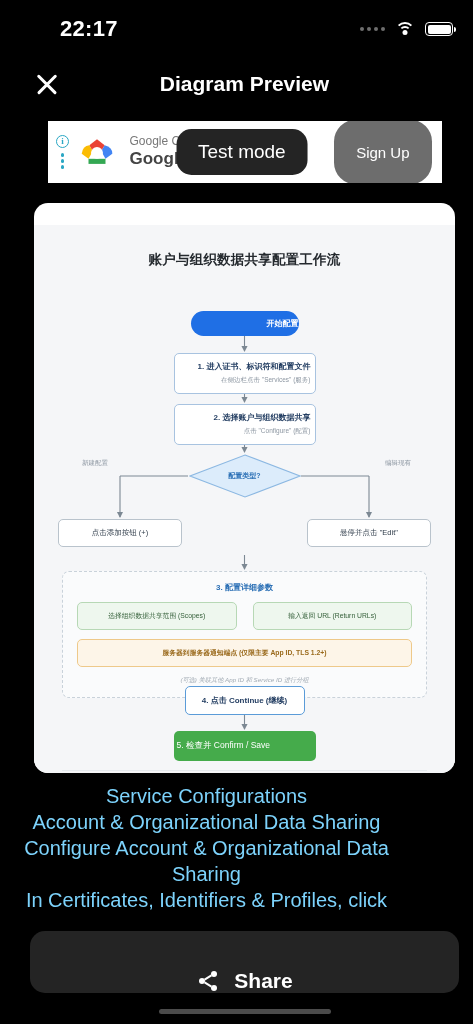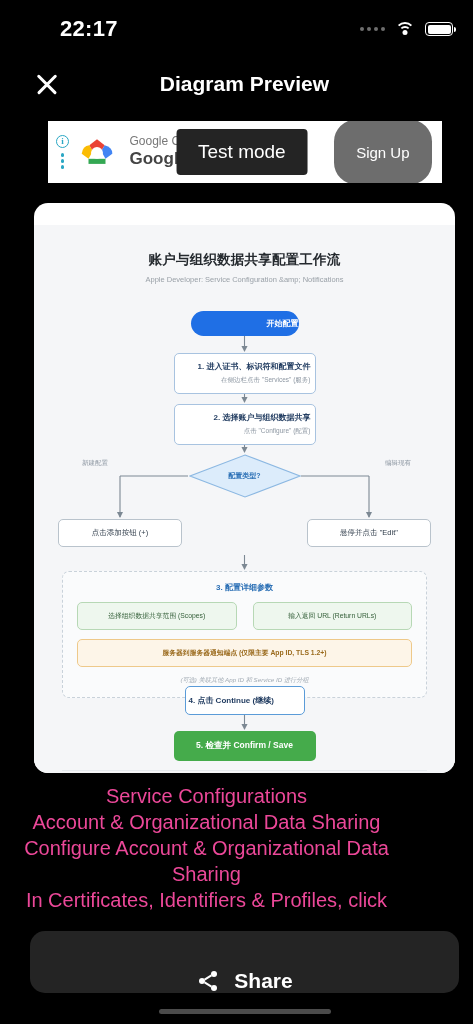--- a/index.html
+++ b/index.html
@@ -61,21 +61,21 @@
   .ad-info { width: 13px; height: 13px; border: 1.3px solid #2aa7c4; border-radius: 50%; color: #2aa7c4;
              font-size: 9px; line-height: 11px; text-align: center; font-weight: 700; font-family: "Liberation Serif", serif; }
   .ad-dots { display: flex; flex-direction: column; gap: 2.5px; }
   .ad-dots i { width: 3.4px; height: 3.4px; border-radius: 50%; background: #2aa7c4; display: block; }
   .gcloud-logo { width: 42px; height: 34px; margin-left: 2px; flex: none; }
   .ad-text { margin-left: 12px; line-height: 1.15; }
   .ad-line1 { font-size: 12px; color: #777; }
   .ad-line2 { font-size: 17px; color: #444; font-weight: 700; }
   .ad-testmode {
     position: absolute; left: 50%; top: 50%; transform: translate(-52%, -50%);
-    background: #242424; color: #fff; font-size: 19px; padding: 12px 22px; border-radius: 4px;
+    background: #242424; color: #fff; font-size: 19px; padding: 12px 22px; border-radius: 15px;
     white-space: nowrap;
   }
   .ad-signup {
     position: absolute; right: 10px; top: 50%; transform: translateY(-50%);
     background: #6d6d6d; color: #fff; font-size: 15px; padding: 24px 22px; border-radius: 22px;
   }
 
   
   .card {
     position: absolute; top: 203px; left: 26px; width: 421px; height: 570px;
@@ -134,35 +134,35 @@
   }
   .det-wide {
     margin-top: 9px; background: #fdf5e8; border: 1.1px solid #eec98a; border-radius: 5px;
     text-align: center; font-size: 6.8px; color: #9a6a1c; padding: 8px 3px; font-weight: 700;
   }
   .det-note { text-align: center; font-size: 6.2px; color: #a3acb5; margin-top: 9px; font-style: italic; }
 
   .n-cont {
     position: absolute; left: 50%; transform: translateX(-50%); top: 461px;
     width: 120px; background: #fff; border: 1.1px solid #5a9bd8; border-radius: 5px;
-    text-align: left; font-size: 8px; font-weight: 700; color: #1f3a5f; padding: 8px 3px;
+    text-align: center; font-size: 8px; font-weight: 700; color: #1f3a5f; padding: 8px 3px;
   }
   .n-save {
     position: absolute; left: 50%; transform: translateX(-50%); top: 506px;
     width: 142px; background: #45ab4b; border-radius: 5px;
-    text-align: center; font-size: 8.5px; font-weight: 700; color: #fff; padding: 9px 3px;
+    text-align: left; font-size: 8.5px; font-weight: 400; color: #fff; padding: 9px 3px;
   }
   .dg-foot-rule { position: absolute; left: 28px; top: 545px; width: 365px; height: 1px; background: #e6eaee; }
 
   .lines { position: absolute; left: 0; top: 0; width: 421px; height: 548px; pointer-events: none; }
 
   
   .desc {
     position: absolute; top: 783px; left: 0; width: 397px; height: 130px;
-    color: #ec4899; text-align: center; font-size: 20px; line-height: 26px;
+    color: #7dd3fc; text-align: center; font-size: 20px; line-height: 26px;
     overflow: hidden; padding: 0 12px;
   }
   .desc-divider { position: absolute; top: 913px; left: 0; width: 473px; height: 1px; background: #2b2b2b; }
 
   
   .share-bar { position: absolute; bottom: 0; left: 0; width: 473px; height: 111px; background: #000; }
   .share-btn {
     position: absolute; left: 22px; top: 18px; width: 429px; height: 62px;
     background: #242424; border-radius: 15px; display: flex; align-items: flex-end;
     justify-content: center; gap: 14px; cursor: pointer;
@@ -250,21 +250,20 @@
           <path d="M210.5,447 L210.5,459"></path>
           <path d="M210.5,489 L210.5,504"></path>
         </g>
         <g stroke="#7c8893" stroke-width="1.1" fill="none">
           <path d="M154,251 L86,251"></path>
           <path d="M267,251 L335,251"></path>
         </g>
       </svg>
 
       <div class="dg-title">账户与组织数据共享配置工作流</div>
-      <div class="dg-sub">Apple Developer: Service Configuration &amp;amp; Notifications</div>
 
       <div class="node n-start">开始配置</div>
 
       <div class="node n-box n-s1">
         <div class="l1">1. 进入证书、标识符和配置文件</div>
         <div class="l2">在侧边栏点击 "Services" (服务)</div>
       </div>
 
       <div class="node n-box n-s2">
         <div class="l1">2. 选择账户与组织数据共享</div>

